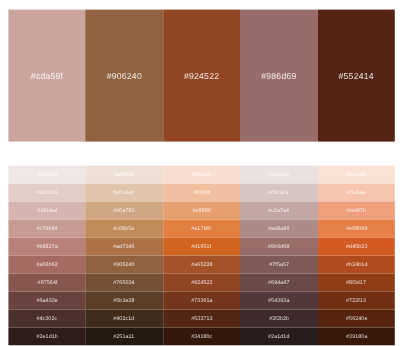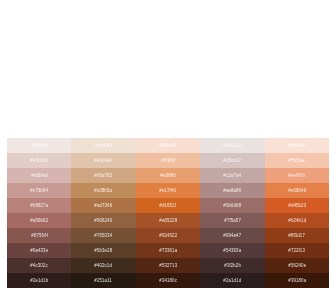--- a/index.html
+++ b/index.html
@@ -77,20 +77,37 @@
     white-space: nowrap;
     font-family: "Liberation Sans", sans-serif;
     transform: scale(0.96);
   }
 </style>
 </head>
 <body>
 
 <div id="palette-app">
 
+  <div id="hero-band">
+      <div class="hero-swatch" style="background: rgb(205, 165, 159);">
+        <span class="hero-label">#cda59f</span>
+      </div>
+      <div class="hero-swatch" style="background: rgb(144, 98, 64);">
+        <span class="hero-label">#906240</span>
+      </div>
+      <div class="hero-swatch" style="background: rgb(146, 69, 34);">
+        <span class="hero-label">#924522</span>
+      </div>
+      <div class="hero-swatch" style="background: rgb(152, 109, 105);">
+        <span class="hero-label">#986d69</span>
+      </div>
+      <div class="hero-swatch" style="background: rgb(85, 36, 20);">
+        <span class="hero-label">#552414</span>
+      </div>
+    </div>
 
   <div id="shade-grid">
       <div class="grid-column">
         <div class="grid-cell" style="background: rgb(240, 230, 228);">
           <span class="grid-label">#f0e6e4</span>
         </div>
         <div class="grid-cell" style="background: rgb(227, 205, 201);">
           <span class="grid-label">#e3cdc9</span>
         </div>
         <div class="grid-cell" style="background: rgb(214, 180, 175);">

